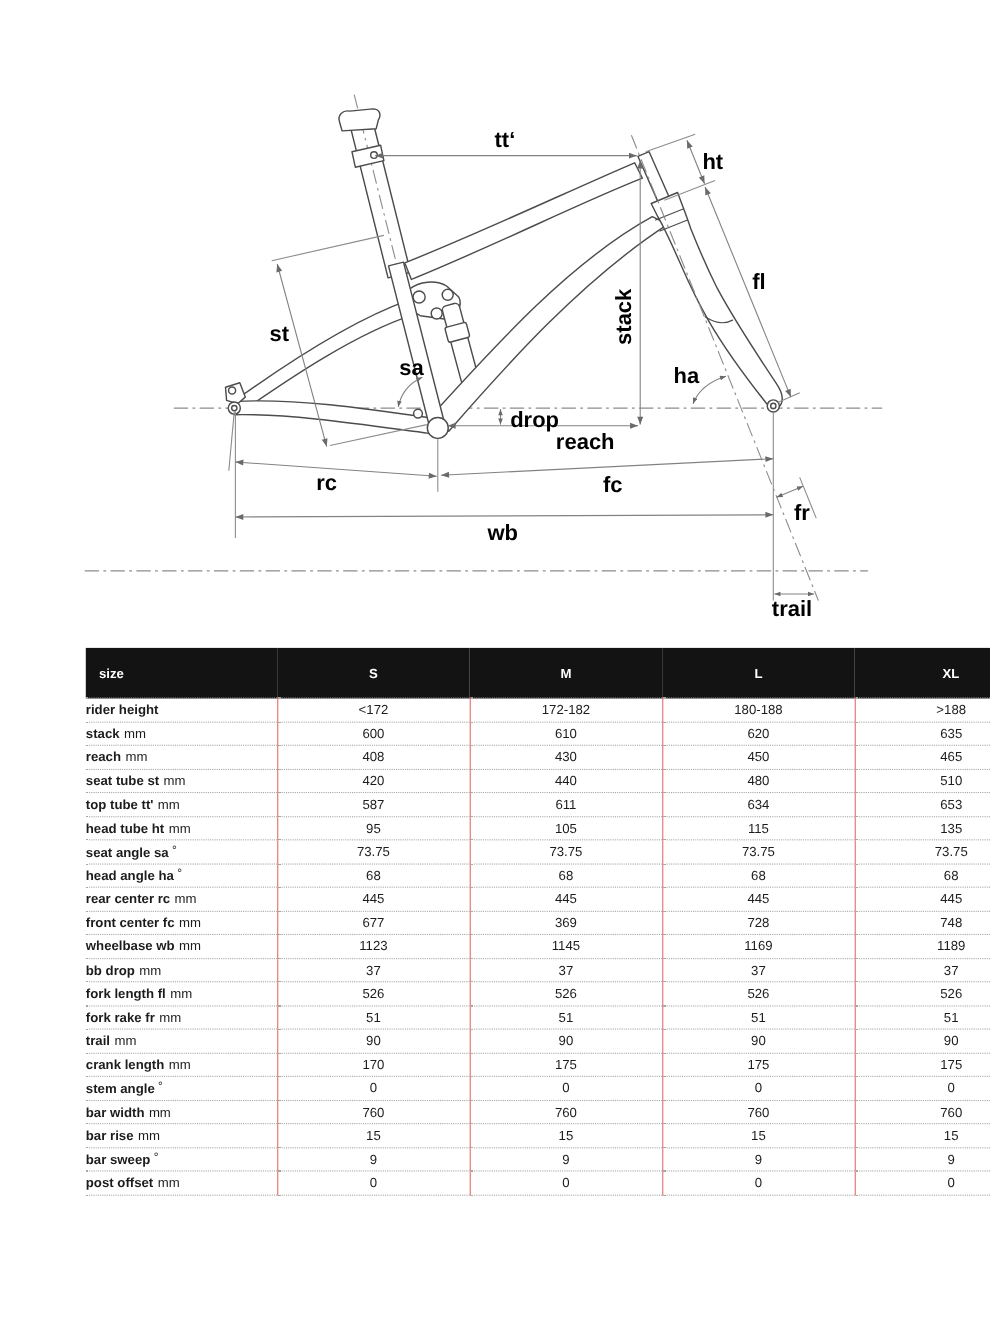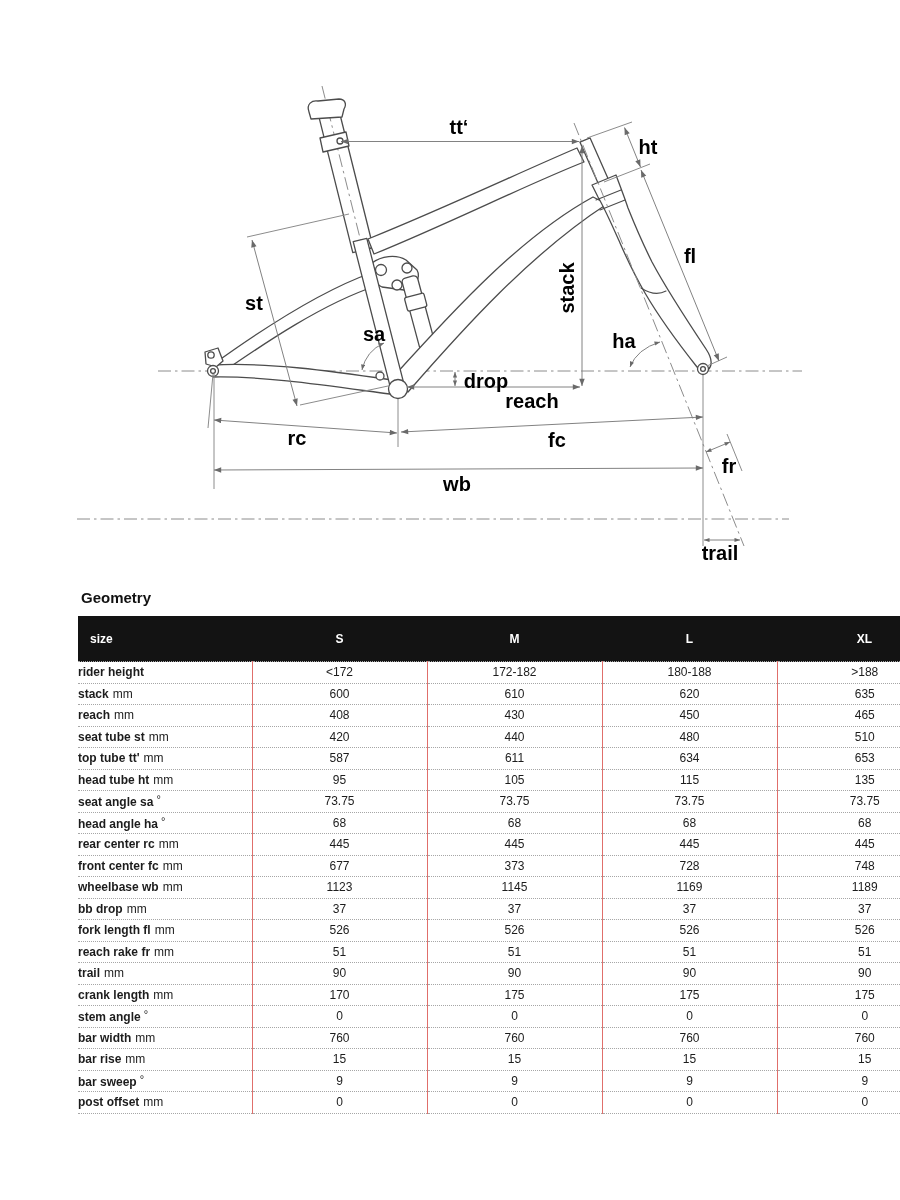--- a/index.html
+++ b/index.html
@@ -131,21 +131,20 @@
     <text class="dlabel" x="297" y="445" text-anchor="middle">rc</text>
     <text class="dlabel" x="557" y="447" text-anchor="middle">fc</text>
     <text class="dlabel" x="729" y="473" text-anchor="middle">fr</text>
     <text class="dlabel" x="457" y="491" text-anchor="middle">wb</text>
     <text class="dlabel" x="720" y="560" text-anchor="middle">trail</text>
   </g>
 </svg>
 </div>
 
 <div class="geometry-section">
-  <h2 class="geo-title">Geometry</h2>
   <table class="geo">
     <thead>
       <tr>
         <th class="size-col">size</th>
         <th class="sz-col">S</th>
         <th class="sz-col">M</th>
         <th class="sz-col">L</th>
         <th class="sz-col">XL</th>
       </tr>
     </thead>
@@ -209,21 +208,21 @@
         <tr>
           <td class="lbl"><span class="b">rear center rc</span><span class="u">mm</span></td>
           <td class="val">445</td>
           <td class="val">445</td>
           <td class="val">445</td>
           <td class="val">445</td>
         </tr>
         <tr>
           <td class="lbl"><span class="b">front center fc</span><span class="u">mm</span></td>
           <td class="val">677</td>
-          <td class="val">373</td>
+          <td class="val">369</td>
           <td class="val">728</td>
           <td class="val">748</td>
         </tr>
         <tr>
           <td class="lbl"><span class="b">wheelbase wb</span><span class="u">mm</span></td>
           <td class="val">1123</td>
           <td class="val">1145</td>
           <td class="val">1169</td>
           <td class="val">1189</td>
         </tr>
@@ -235,21 +234,21 @@
           <td class="val">37</td>
         </tr>
         <tr>
           <td class="lbl"><span class="b">fork length fl</span><span class="u">mm</span></td>
           <td class="val">526</td>
           <td class="val">526</td>
           <td class="val">526</td>
           <td class="val">526</td>
         </tr>
         <tr>
-          <td class="lbl"><span class="b">reach rake fr</span><span class="u">mm</span></td>
+          <td class="lbl"><span class="b">fork rake fr</span><span class="u">mm</span></td>
           <td class="val">51</td>
           <td class="val">51</td>
           <td class="val">51</td>
           <td class="val">51</td>
         </tr>
         <tr>
           <td class="lbl"><span class="b">trail</span><span class="u">mm</span></td>
           <td class="val">90</td>
           <td class="val">90</td>
           <td class="val">90</td>

